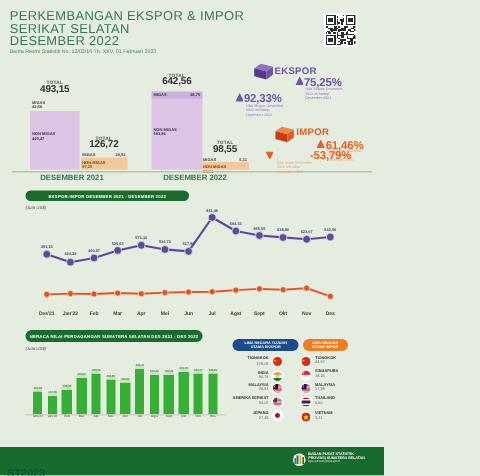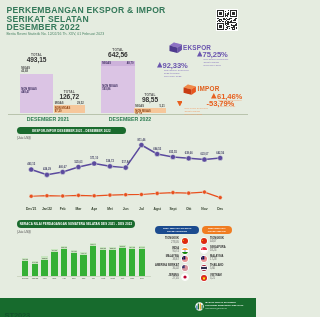--- a/index.html
+++ b/index.html
@@ -3,21 +3,21 @@
 <meta charset="utf-8">
 <style>
   *{box-sizing:border-box;margin:0;padding:0;}
   html,body{width:256px;height:317px;}
   body{font-family:"Liberation Sans",sans-serif;background:#e5ece0;position:relative;overflow:hidden;
        -webkit-font-smoothing:antialiased;}
   .page{position:absolute;left:0;top:0;width:256px;height:317px;}
   .abs{position:absolute;}
 
   
-  #title{left:6.5px;top:6.4px;color:#35795a;font-weight:bold;font-size:8.6px;line-height:8.5px;letter-spacing:0.25px;}
+  #title{left:6.5px;top:6.4px;color:#35795a;font-weight:normal;font-size:8.6px;line-height:8.5px;letter-spacing:0.25px;}
   #subtitle{left:6.5px;top:32.2px;color:#4d8567;font-size:3.5px;letter-spacing:0.02px;}
 
   
   #qr{left:216px;top:9px;width:22px;height:22px;background:#fff;padding:1px;}
   .bar-total{position:absolute;text-align:center;color:#4a4a4a;}
   .bar-total .t1{font-size:3.2px;font-weight:bold;letter-spacing:.15px;color:#555;}
   .bar-total .t2{font-size:6.6px;font-weight:bold;color:#333;margin-top:-1.2px;letter-spacing:-0.1px;}
 
   .axisline{position:absolute;height:1px;background:#b9c4ad;}
   .grouplbl{position:absolute;font-size:5.2px;font-weight:bold;color:#2e7d52;letter-spacing:0px;text-align:center;}

